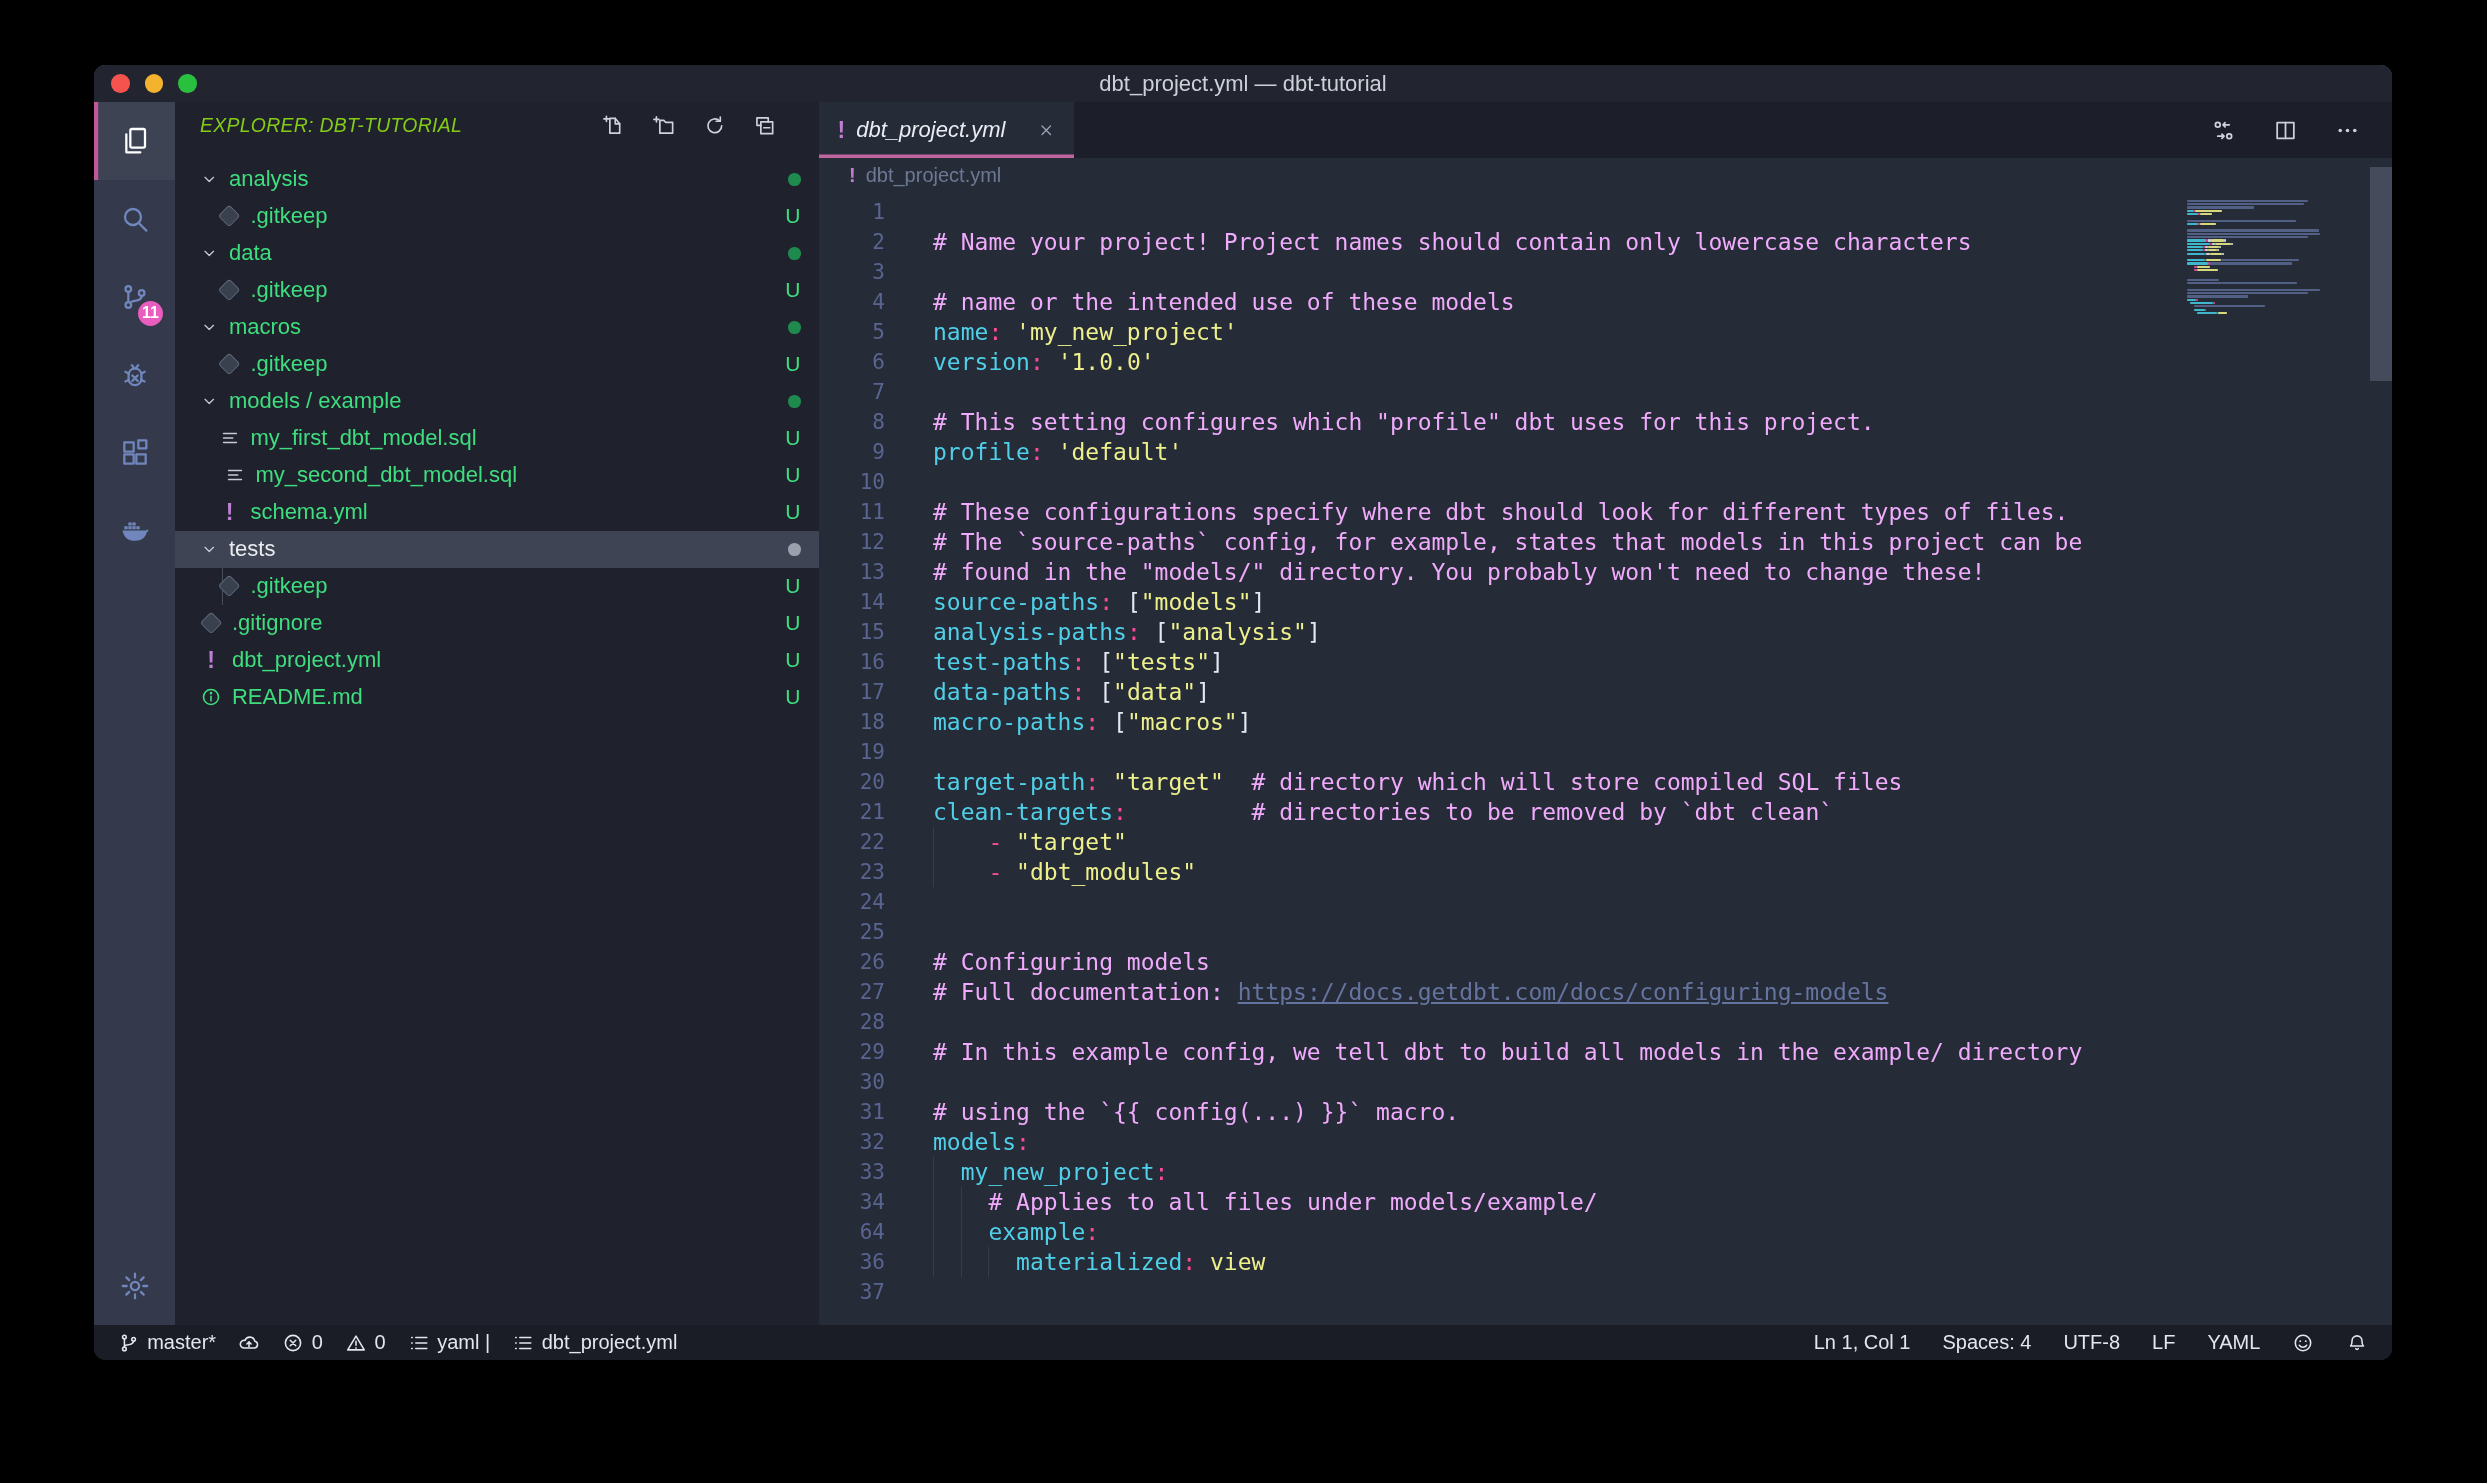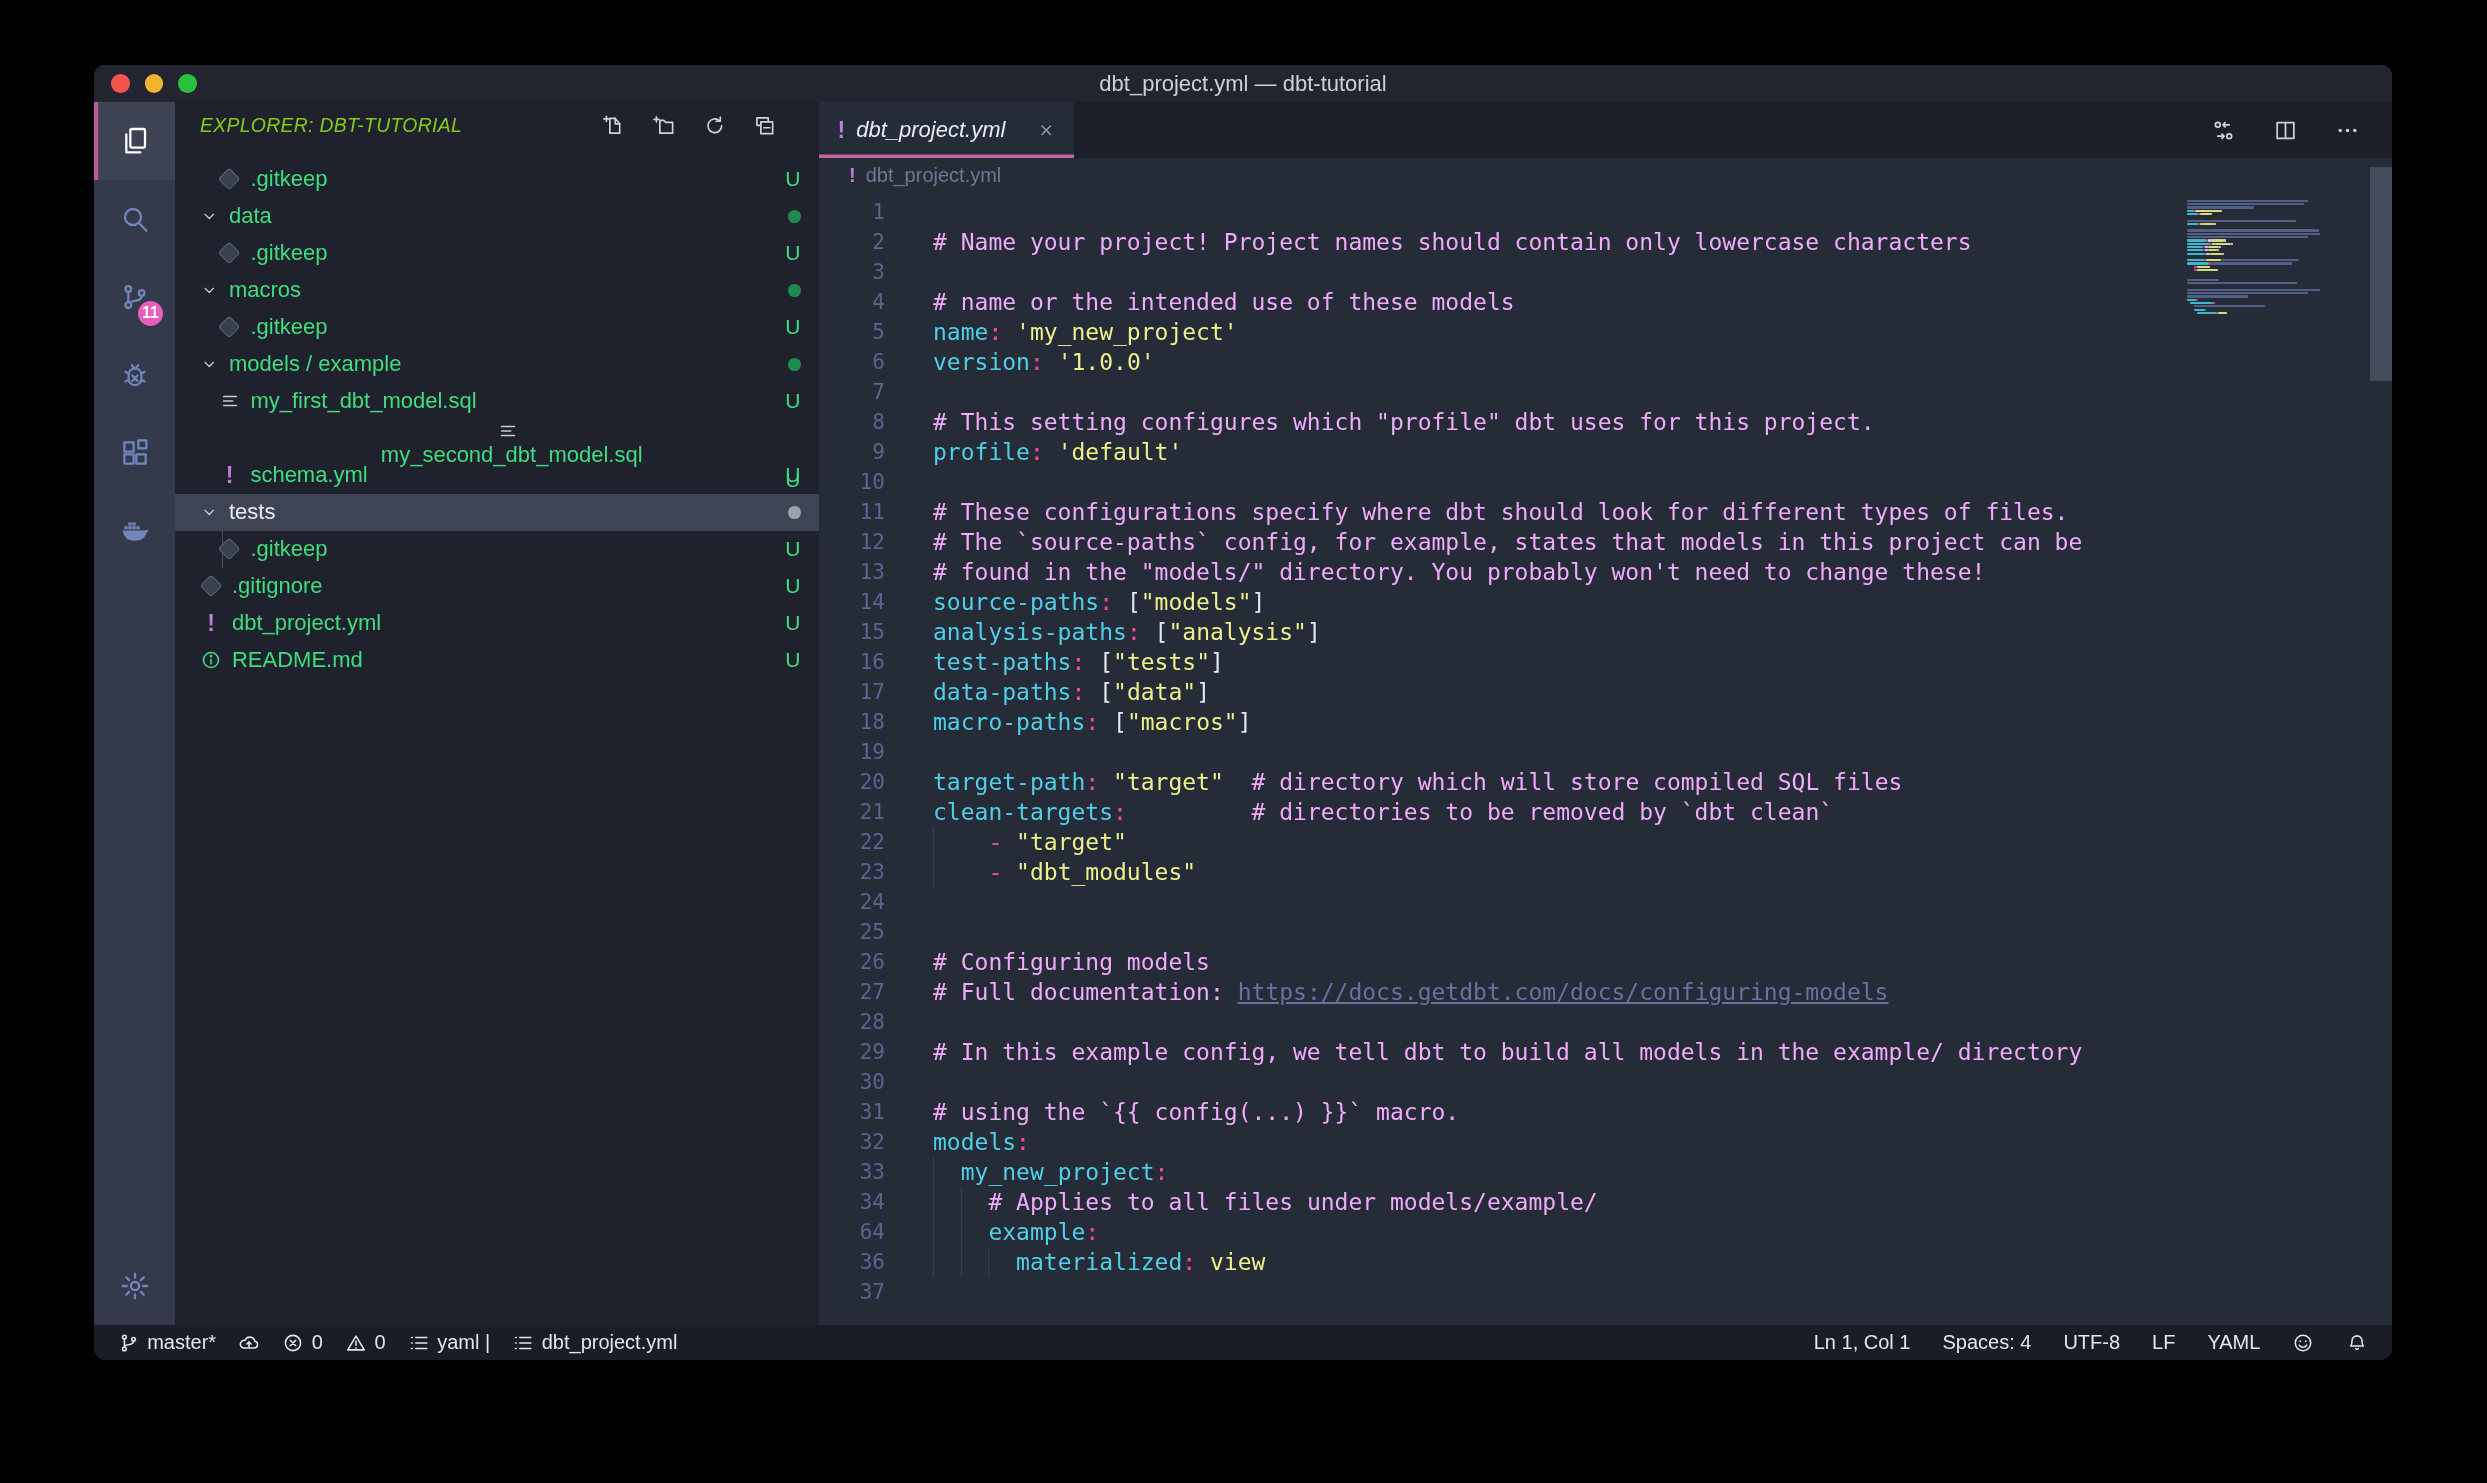--- a/index.html
+++ b/index.html
@@ -178,86 +178,97 @@
             </span>
             <span class="icon">
               <svg width="23.6" height="23.6" viewBox="0 0 24 24" fill="none" stroke="currentColor" stroke-width="1.7" stroke-linecap="round" stroke-linejoin="round">
                 <rect x="8" y="8" width="12" height="12"></rect>
                 <path d="M8 11.5H4V4h11.5v4M11 14h6"></path>
               </svg>
             </span>
           </span>
       </div>
       <div class="tree" id="tree">
-          <div class="trow" style="padding-left: 42px;">
-            <span class="ficon">
-              <span class="diamond"></span>
-            </span>
-            <span class="lbl">.gitkeep</span>
-            <span class="badge ubadge">U</span>
-          </div>
           <div class="trow" style="padding-left: 23.6px;">
             <span class="twist">
               <span class="icon">
                 <svg width="18.5" height="18.5" viewBox="0 0 24 24" fill="none" stroke="currentColor" stroke-width="1.7" stroke-linecap="round" stroke-linejoin="round">
                   <path d="M6.5 9.5l5.5 5.5 5.5-5.5"></path>
                 </svg>
               </span>
             </span>
-            <span class="lbl">data</span>
+            <span class="lbl">analysis</span>
             <span class="badge dotbadge"></span>
           </div>
           <div class="trow" style="padding-left: 42px;">
             <span class="ficon">
               <span class="diamond"></span>
             </span>
             <span class="lbl">.gitkeep</span>
             <span class="badge ubadge">U</span>
           </div>
           <div class="trow" style="padding-left: 23.6px;">
             <span class="twist">
               <span class="icon">
                 <svg width="18.5" height="18.5" viewBox="0 0 24 24" fill="none" stroke="currentColor" stroke-width="1.7" stroke-linecap="round" stroke-linejoin="round">
                   <path d="M6.5 9.5l5.5 5.5 5.5-5.5"></path>
                 </svg>
               </span>
             </span>
-            <span class="lbl">macros</span>
+            <span class="lbl">data</span>
             <span class="badge dotbadge"></span>
           </div>
           <div class="trow" style="padding-left: 42px;">
             <span class="ficon">
               <span class="diamond"></span>
             </span>
             <span class="lbl">.gitkeep</span>
             <span class="badge ubadge">U</span>
           </div>
           <div class="trow" style="padding-left: 23.6px;">
             <span class="twist">
               <span class="icon">
                 <svg width="18.5" height="18.5" viewBox="0 0 24 24" fill="none" stroke="currentColor" stroke-width="1.7" stroke-linecap="round" stroke-linejoin="round">
                   <path d="M6.5 9.5l5.5 5.5 5.5-5.5"></path>
                 </svg>
               </span>
             </span>
+            <span class="lbl">macros</span>
+            <span class="badge dotbadge"></span>
+          </div>
+          <div class="trow" style="padding-left: 42px;">
+            <span class="ficon">
+              <span class="diamond"></span>
+            </span>
+            <span class="lbl">.gitkeep</span>
+            <span class="badge ubadge">U</span>
+          </div>
+          <div class="trow" style="padding-left: 23.6px;">
+            <span class="twist">
+              <span class="icon">
+                <svg width="18.5" height="18.5" viewBox="0 0 24 24" fill="none" stroke="currentColor" stroke-width="1.7" stroke-linecap="round" stroke-linejoin="round">
+                  <path d="M6.5 9.5l5.5 5.5 5.5-5.5"></path>
+                </svg>
+              </span>
+            </span>
             <span class="lbl">models / example</span>
             <span class="badge dotbadge"></span>
           </div>
           <div class="trow" style="padding-left: 42px;">
             <span class="ficon">
               <span class="icon" style="color: rgb(198, 203, 212);">
                 <svg width="22" height="22" viewBox="0 0 24 24" fill="none" stroke="currentColor" stroke-width="1.7" stroke-linecap="round" stroke-linejoin="round">
                   <path d="M5 7h14M5 12h10M5 17h14"></path>
                 </svg>
               </span>
             </span>
             <span class="lbl">my_first_dbt_model.sql</span>
             <span class="badge ubadge">U</span>
           </div>
-          <div class="trow" style="padding-left: 21px; flex-direction: column;">
+          <div class="trow" style="padding-left: 47px;">
             <span class="ficon">
               <span class="icon" style="color: rgb(198, 203, 212);">
                 <svg width="22" height="22" viewBox="0 0 24 24" fill="none" stroke="currentColor" stroke-width="1.7" stroke-linecap="round" stroke-linejoin="round">
                   <path d="M5 7h14M5 12h10M5 17h14"></path>
                 </svg>
               </span>
             </span>
             <span class="lbl">my_second_dbt_model.sql</span>
             <span class="badge ubadge">U</span>
           </div>

